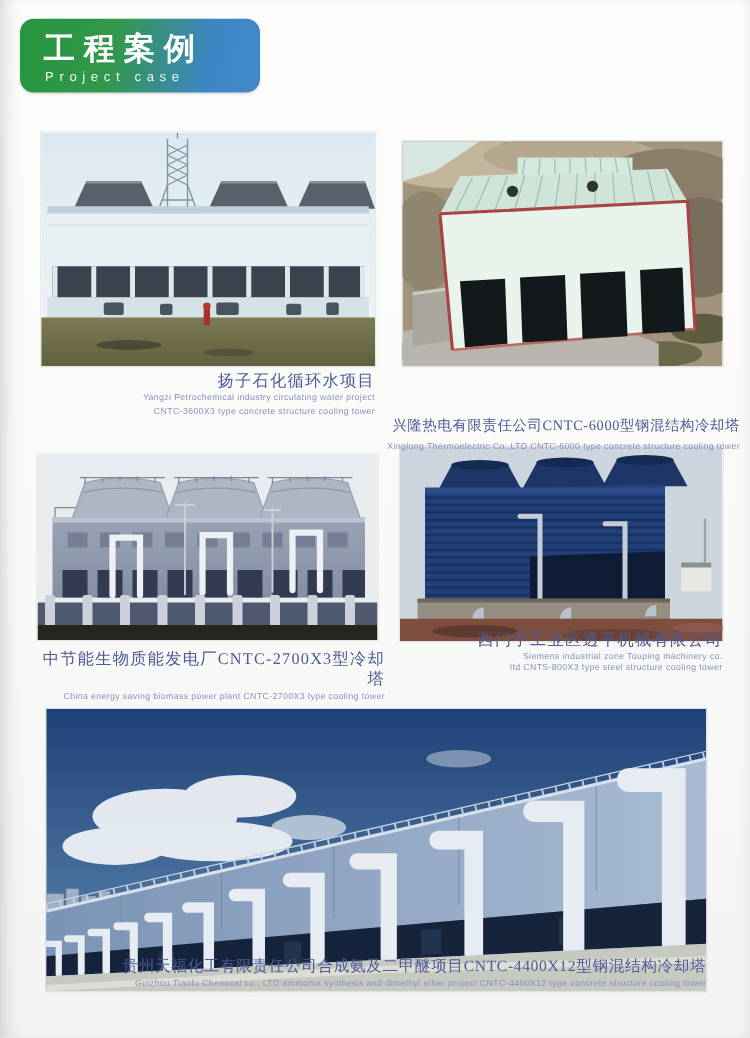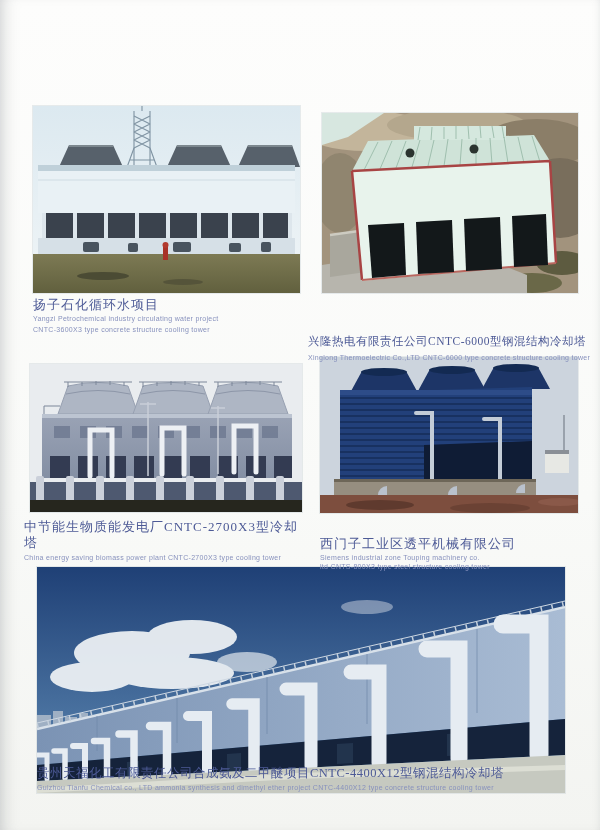--- a/index.html
+++ b/index.html
@@ -26,30 +26,34 @@
     font-weight:bold;font-size:25px;letter-spacing:7px;
     padding:7px 0 0 19px;white-space:nowrap;
   }
   .banner-sub{
     font-family:"Liberation Sans","DejaVu Sans",sans-serif;
     font-size:10.5px;letter-spacing:4.5px;color:rgba(255,255,255,.93);
     padding:1px 0 0 20px;white-space:nowrap;
   }
   .photo{position:absolute;background:#fff;box-shadow:0 0 0 1px rgba(190,200,205,.35);}
   .photo svg{display:block;width:100%;height:100%;}
-  .cap{position:absolute;text-align:left;color:#4a5890;line-height:1.25;}
+  .cap{position:absolute;text-align:right;color:#4a5890;line-height:1.25;}
   .cap-cn{font-size:13px;letter-spacing:1px;color:#4d5a96;}
   .cap-cn-sm{font-size:11.5px;letter-spacing:.5px;color:#4d5a96;}
   .cap-en{font-family:"Liberation Sans","DejaVu Sans",sans-serif;font-size:7px;letter-spacing:.3px;color:#8791bd;margin-top:2px;}
 </style>
 </head>
 <body>
 
 <div class="page">
 
+  <div class="banner">
+    <div class="banner-title">工程案例</div>
+    <div class="banner-sub">Project case</div>
+  </div>
 
   <div class="photo" style="left:33px;top:106px;width:267px;height:187px;">
     <svg viewBox="0 0 267 187">
       <defs>
         <linearGradient id="sky1" x1="0" y1="0" x2="0" y2="1">
           <stop offset="0" stop-color="#dce9f0"></stop>
             <stop offset="1" stop-color="#f0f5f7"></stop>
         </linearGradient>
         <linearGradient id="gr1" x1="0" y1="0" x2="0" y2="1">
           <stop offset="0" stop-color="#7d7a54"></stop>
@@ -356,21 +360,21 @@
   <div class="cap" style="left:308px;top:302px;width:284px;margin-top:32px;">
     <div class="cap-cn-sm">兴隆热电有限责任公司CNTC-6000型钢混结构冷却塔</div>
     <div class="cap-en" style="margin-top:6px;">Xinglong Thermoelectric Co.,LTD CNTC-6000 type concrete structure cooling tower</div>
   </div>
 
   <div class="cap" style="left:24px;top:519px;width:284px;">
     <div class="cap-cn">中节能生物质能发电厂CNTC-2700X3型冷却塔</div>
     <div class="cap-en">China energy saving biomass power plant CNTC-2700X3 type cooling tower</div>
   </div>
 
-  <div class="cap" style="left:320px;top:536px;width:258px;">
+  <div class="cap" style="left:320px;top:504px;width:258px;">
     <div class="cap-cn">西门子工业区透平机械有限公司</div>
     <div class="cap-en">Siemens industrial zone Touping machinery co.</div>
     <div class="cap-en" style="margin-top:0;">ltd CNTS-800X3 type steel structure cooling tower</div>
   </div>
 
   <div class="cap" style="left:37px;top:766px;width:528px;">
     <div class="cap-cn-sm" style="font-size:12.5px;">贵州天福化工有限责任公司合成氨及二甲醚项目CNTC-4400X12型钢混结构冷却塔</div>
     <div class="cap-en">Guizhou Tianfu Chemical co., LTD ammonia synthesis and dimethyl ether project CNTC-4400X12 type concrete structure cooling tower</div>
   </div>
 

